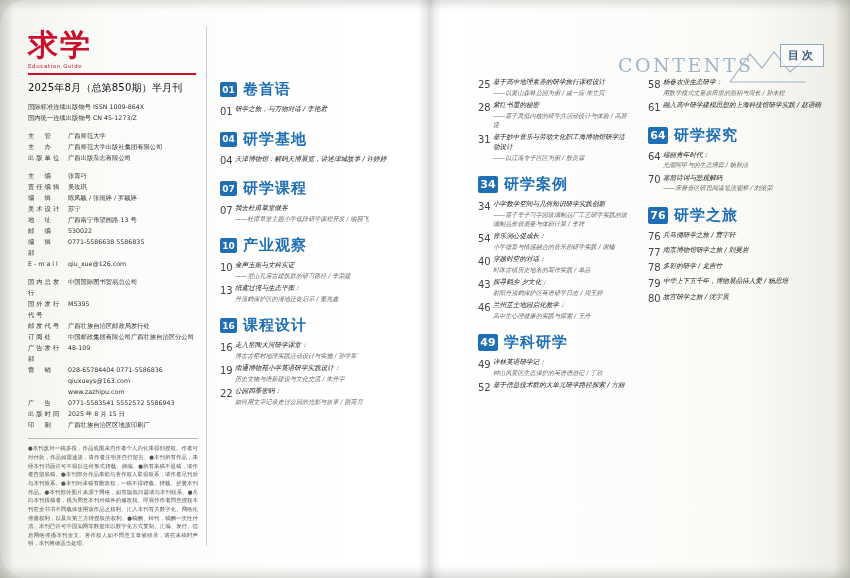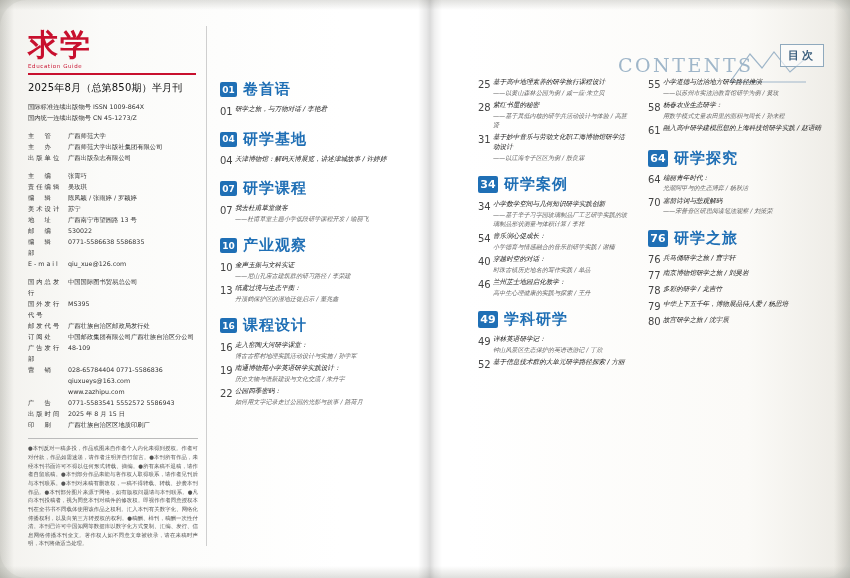--- a/index.html
+++ b/index.html
@@ -358,20 +358,27 @@
         </div>
       </div>
       <div class="entry">
         <div class="pg">40</div>
         <div class="body">
           <div class="t">穿越时空的对话：</div>
           <div class="s">时珠古镇历史地名的写作实践 / 单品</div>
         </div>
       </div>
       <div class="entry">
+        <div class="pg">43</div>
+        <div class="body">
+          <div class="t">探寻鹤乡 夕文化：</div>
+          <div class="s">射阳丹顶鹤保护区英语研学日志 / 周玉婷</div>
+        </div>
+      </div>
+      <div class="entry">
         <div class="pg">46</div>
         <div class="body">
           <div class="t">兰州芷士地园启化教学：</div>
           <div class="s">高中生心理健康的实践与探索 / 王丹</div>
         </div>
       </div>
     </div>
 
     <div class="sec">
       <div class="sec-head">
@@ -392,27 +399,20 @@
         </div>
       </div>
     </div>
 
   </div>
 
   <div class="right-col-b">
 
     <div class="sec">
       <div class="entry">
-        <div class="pg">55</div>
-        <div class="body">
-          <div class="t">小学道德与法治地方研学路径推演</div>
-          <div class="s">——以苏州市实法治教育馆研学为例 / 黄玫</div>
-        </div>
-      </div>
-      <div class="entry">
         <div class="pg">58</div>
         <div class="body">
           <div class="t">杨春农业生态研学：</div>
           <div class="s">用数学模式丈量农田里的面积与周长 / 孙来程</div>
         </div>
       </div>
       <div class="entry">
         <div class="pg">61</div>
         <div class="body">
           <div class="t">融入高中研学建模思想的上海科技馆研学实践 / 赵语晴</div>

